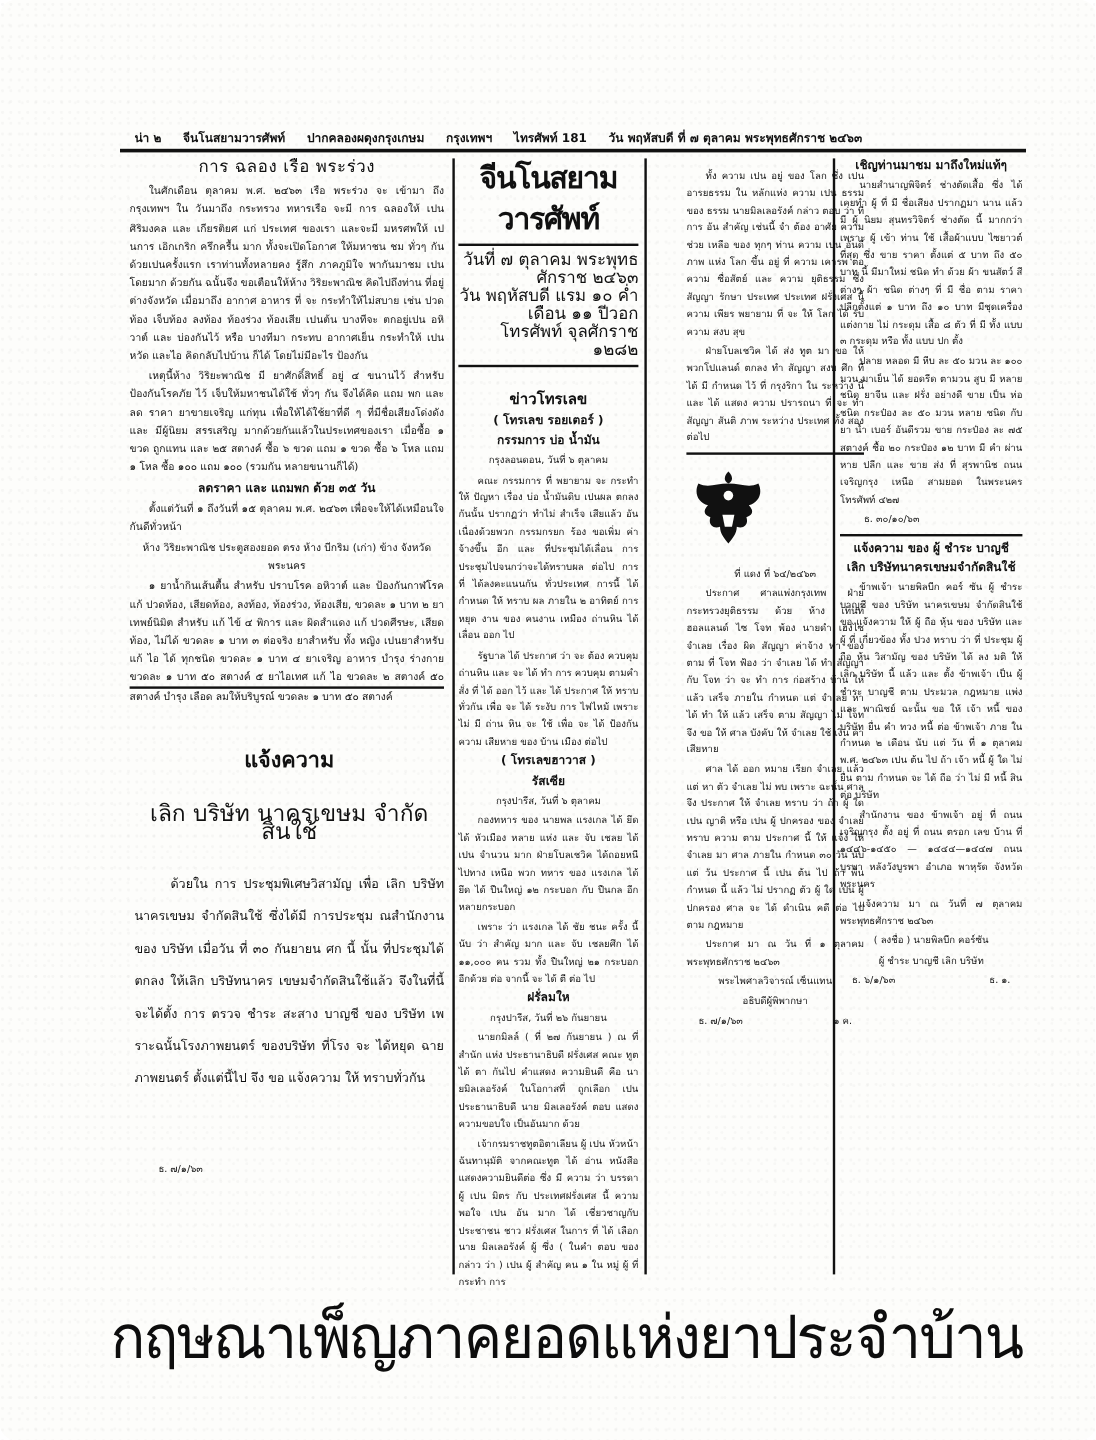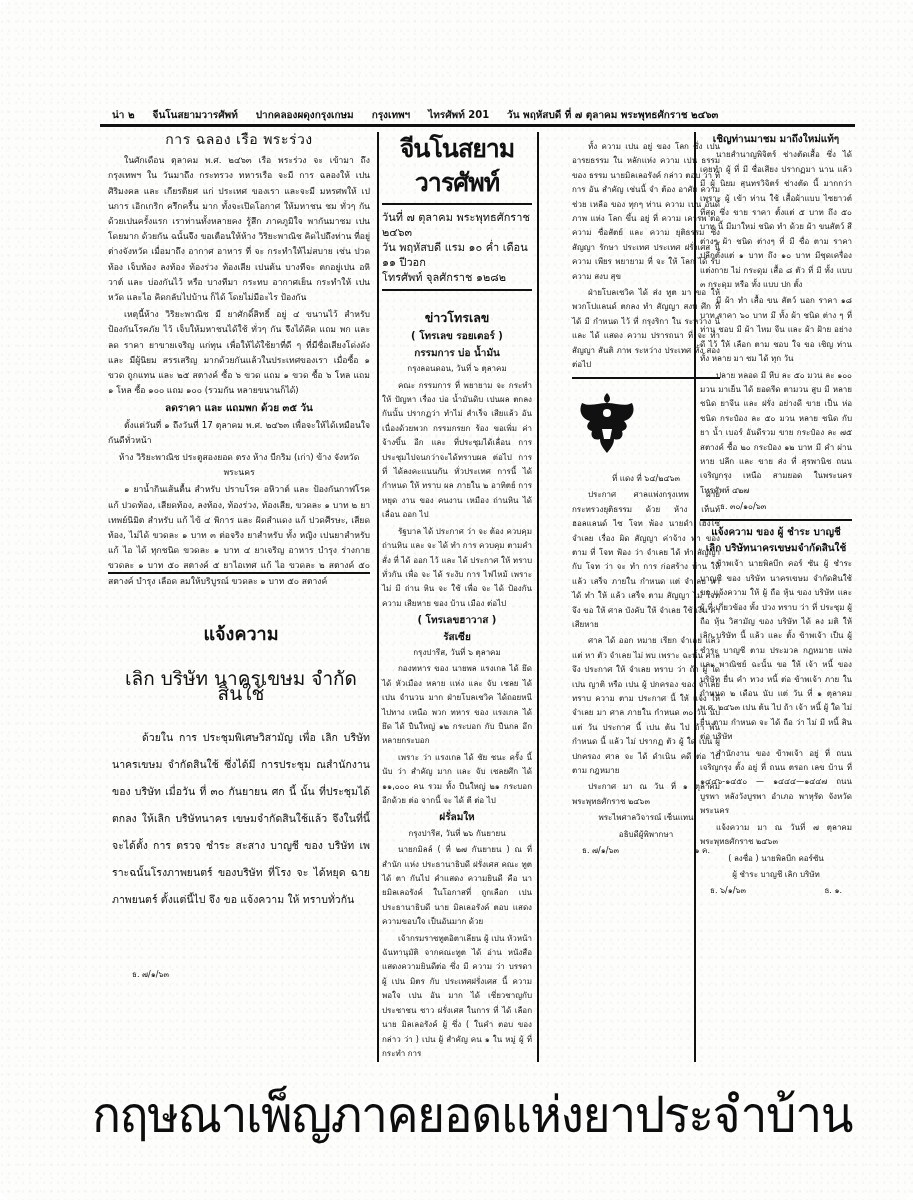--- a/index.html
+++ b/index.html
@@ -13,56 +13,56 @@
   .header span{display:inline-block}
   .rule{position:absolute;background:#111;}
   .col{position:absolute;font-size:8.6px;line-height:15.2px;text-align:justify;}
   .col p{margin:0 0 2px 0;text-indent:16px;}
   .col .noindent{text-indent:0}
   .ctr{text-align:center;text-indent:0 !important;}
   .h1{font-weight:normal;font-size:14px;text-align:center;margin:2px 0 6px 0;letter-spacing:.5px}
   .h2{font-weight:bold;font-size:12.5px;text-align:center;margin:20px 0 4px 0}
   .h3{font-weight:bold;font-size:10px;text-align:center;margin:2px 4px}
   .masthead{font-family:"DejaVu Serif",serif;font-weight:bold;font-size:25px;text-align:center;letter-spacing:-1px;line-height:34px;border-bottom:2px solid #111;padding-bottom:3px;margin-bottom:5px}
-  .meta{text-align:left;font-size:11px;line-height:15px}
+  .meta{text-align:right;font-size:14px;line-height:15px}
   .big-title{position:absolute;left:92px;top:1080px;width:740px;font-family:"DejaVu Sans",sans-serif;font-size:50px;line-height:70px;letter-spacing:-1.5px;white-space:nowrap;transform:scaleX(0.96);transform-origin:left center;color:#0d0d0d;font-weight:normal;}
   .vline{position:absolute;width:2px;background:#111;}
   .hline{position:absolute;height:2px;background:#111;}
   .garuda{width:70px;height:70px;margin:6px auto 8px auto;}
   .notice-title{font-size:18px;text-align:center;margin:40px 0 30px 0;font-weight:bold}
   .notice-sub{font-size:19px;text-align:center;margin:10px 0 22px 0;font-weight:normal}
   .notice p{font-size:10.5px;line-height:27px;text-indent:30px;margin:0}
   .sig{font-size:8px;display:flex;justify-content:space-between;padding:0 10px}
 </style>
 </head>
 <body>
 
 <div class="page">
   <div class="speckle"></div>
 
   <div class="header">
     <span>น่า ๒</span>
     <span>จีนโนสยามวารศัพท์</span>
     <span>ปากคลองผดุงกรุงเกษม</span>
     <span>กรุงเทพฯ</span>
-    <span>ไทรศัพท์ 201</span>
+    <span>ไทรศัพท์ 181</span>
     <span>วัน พฤหัสบดี ที่ ๗ ตุลาคม พระพุทธศักราช ๒๔๖๓</span>
   </div>
   <div class="rule" style="left:100px;top:124px;width:755px;height:3px;"></div>
 
   <div class="vline" style="left:377px;top:132px;height:930px;"></div>
   <div class="vline" style="left:537px;top:132px;height:930px;"></div>
   <div class="vline" style="left:694px;top:132px;height:930px;"></div>
 
   <div class="col" style="left:108px;top:130px;width:262px;">
     <div class="h1">การ ฉลอง เรือ พระร่วง</div>
     <p>ในศักเดือน ตุลาคม พ.ศ. ๒๔๖๓ เรือ พระร่วง จะ เข้ามา ถึง กรุงเทพฯ ใน วันมาถึง กระทรวง ทหารเรือ จะมี การ ฉลองให้ เปน ศิริมงคล และ เกียรติยศ แก่ ประเทศ ของเรา และจะมี มหรศพให้ เปนการ เอิกเกริก ครึกครื้น มาก ทั้งจะเปิดโอกาศ ให้มหาชน ชม ทั่วๆ กัน ด้วยเปนครั้งแรก เราท่านทั้งหลายคง รู้สึก ภาคภูมิใจ พากันมาชม เปนโดยมาก ด้วยกัน ฉนั้นจึง ขอเตือนให้ห้าง วิริยะพาณิช คิดไปถึงท่าน ที่อยู่ ต่างจังหวัด เมื่อมาถึง อากาศ อาหาร ที่ จะ กระทำให้ไม่สบาย เช่น ปวดท้อง เจ็บท้อง ลงท้อง ท้องร่วง ท้องเสีย เปนต้น บางทีจะ ตกอยู่เปน อหิวาต์ และ บ่องกันไว้ หรือ บางทีมา กระทบ อากาศเย็น กระทำให้ เปนหวัด และไอ คิดกลับไปบ้าน ก็ได้ โดยไม่มีอะไร ป้องกัน</p>
     <p>เหตุนี้ห้าง วิริยะพาณิช มี ยาศักดิ์สิทธิ์ อยู่ ๔ ขนานไว้ สำหรับ ป้องกันโรคภัย ไว้ เจ็บให้มหาชนได้ใช้ ทั่วๆ กัน จึงได้คิด แถม พก และ ลด ราคา ยาขายเจริญ แก่ทุน เพื่อให้ได้ใช้ยาที่ดี ๆ ที่มีชื่อเสียงโด่งดัง และ มีผู้นิยม สรรเสริญ มากด้วยกันแล้วในประเทศของเรา เมื่อซื้อ ๑ ขวด ถูกแทน และ ๒๕ สตางค์ ซื้อ ๖ ขวด แถม ๑ ขวด ซื้อ ๖ โหล แถม ๑ โหล ซื้อ ๑๐๐ แถม ๑๐๐ (รวมกัน หลายขนานก็ได้)</p>
     <div class="h3">ลดราคา และ แถมพก ด้วย ๓๕ วัน</div>
-    <p>ตั้งแต่วันที่ ๑ ถึงวันที่ 17 ตุลาคม พ.ศ. ๒๔๖๓ เพื่อจะให้ได้เหมือนใจ กันดีทั่วหน้า</p>
+    <p>ตั้งแต่วันที่ ๑ ถึงวันที่ ๑๕ ตุลาคม พ.ศ. ๒๔๖๓ เพื่อจะให้ได้เหมือนใจ กันดีทั่วหน้า</p>
     <p class="ctr">ห้าง วิริยะพาณิช ประตูสองยอด ตรง ห้าง บีกริม (เก่า) ข้าง จังหวัด พระนคร</p>
     <p>๑ ยาน้ำกินเส้นตื้น สำหรับ ปราบโรค อหิวาต์ และ ป้องกันกาฬโรค แก้ ปวดท้อง, เสียดท้อง, ลงท้อง, ท้องร่วง, ท้องเสีย, ขวดละ ๑ บาท ๒ ยาเทพย์นิมิต สำหรับ แก้ ไข้ ๔ พิการ และ ผิดสำแดง แก้ ปวดศีรษะ, เสียดท้อง, ไม่ได้ ขวดละ ๑ บาท ๓ ต่อจริง ยาสำหรับ ทั้ง หญิง เปนยาสำหรับแก้ ไอ ได้ ทุกชนิด ขวดละ ๑ บาท ๔ ยาเจริญ อาหาร บำรุง ร่างกาย ขวดละ ๑ บาท ๕๐ สตางค์ ๕ ยาไอเทศ แก้ ไอ ขวดละ ๒ สตางค์ ๕๐ สตางค์ บำรุง เลือด ลมให้บริบูรณ์ ขวดละ ๑ บาท ๕๐ สตางค์</p>
   </div>
   <div class="hline" style="left:108px;top:572px;width:262px;height:2px;"></div>
 
   <div class="col notice" style="left:112px;top:586px;width:258px;">
     <div class="notice-title">แจ้งความ</div>
     <div class="notice-sub">เลิก บริษัท นาครเขษม จำกัดสินใช้</div>
     <p>ด้วยใน การ ประชุมพิเศษวิสามัญ เพื่อ เลิก บริษัท นาครเขษม จำกัดสินใช้ ซึ่งได้มี การประชุม ณสำนักงาน ของ บริษัท เมื่อวัน ที่ ๓๐ กันยายน ศก นี้ นั้น ที่ประชุมได้ตกลง ให้เลิก บริษัทนาคร เขษมจำกัดสินใช้แล้ว จึงในที่นี้ จะได้ตั้ง การ ตรวจ ชำระ สะสาง บาญชี ของ บริษัท เพราะฉนั้นโรงภาพยนตร์ ของบริษัท ที่โรง จะ ได้หยุด ฉาย ภาพยนตร์ ตั้งแต่นี้ไป จึง ขอ แจ้งความ ให้ ทราบทั่วกัน</p>
     <div style="margin-top:54px;font-size:8px;padding-left:20px">ธ. ๗/๑/๖๓</div>
@@ -109,21 +109,20 @@
     <p class="ctr">อธิบดีผู้พิพากษา</p>
     <div class="sig">
       <span>ธ. ๗/๑/๖๓</span>
       <span>๑ ค.</span>
     </div>
   </div>
 
   <div class="col" style="left:700px;top:130px;width:152px;font-size:8px;line-height:14.4px;">
     <div class="h3" style="font-size:10px">เชิญท่านมาชม มาถึงใหม่แท้ๆ</div>
     <p>นายสำนาญพิจิตร์ ช่างตัดเสื้อ ซึ่ง ได้ เคยทำ ผู้ ที่ มี ชื่อเสียง ปรากฏมา นาน แล้ว มี ผู้ นิยม สุนทรวิจิตร์ ช่างตัด นี้ มากกว่า เพราะ ผู้ เข้า ท่าน ใช้ เสื้อผ้าแบบ ไซยาวต์ ที่สุด ซึ่ง ขาย ราคา ตั้งแต่ ๕ บาท ถึง ๕๐ บาท นี้ มีมาใหม่ ชนิด ทำ ด้วย ผ้า ขนสัตว์ สี ต่างๆ ผ้า ชนิด ต่างๆ ที่ มี ชื่อ ตาม ราคา ปลีกตั้งแต่ ๑ บาท ถึง ๑๐ บาท มีชุดเครื่องแต่งกาย ไม่ กระดุม เสื้อ ๘ ตัว ที่ มี ทั้ง แบบ ๓ กระดุม หรือ ทั้ง แบบ ปก ตั้ง</p>
-    <p>มี ผ้า ทำ เสื้อ ขน สัตว์ นอก ราคา ๑๘ บาท ราคา ๖๐ บาท มี ทั้ง ผ้า ชนิด ต่าง ๆ ที่ ท่าน ชอบ มี ผ้า ไหม จีน และ ผ้า ฝ้าย อย่าง ดี ไว้ ให้ เลือก ตาม ชอบ ใจ ขอ เชิญ ท่าน ทั้ง หลาย มา ชม ได้ ทุก วัน</p>
     <p>ปลาย หลอด มี หีบ ละ ๕๐ มวน ละ ๑๐๐ มวน มาเย็น ได้ ยอดรีด ตามวน สูบ มี หลาย ชนิด ยาจีน และ ฝรั่ง อย่างดี ขาย เป็น ห่อ ชนิด กระป๋อง ละ ๕๐ มวน หลาย ชนิด กับ ยา น้ำ เบอร์ อันดีรวม ขาย กระป๋อง ละ ๗๕ สตางค์ ซื้อ ๒๐ กระป๋อง ๑๒ บาท มี คำ ผ่าน หาย ปลีก และ ขาย ส่ง ที่ สุรพานิช ถนน เจริญกรุง เหนือ สามยอด ในพระนคร โทรศัพท์ ๔๒๗</p>
     <p class="noindent" style="padding-left:20px">ธ. ๓๐/๑๐/๖๓</p>
     <div style="border-top:2px solid #111;margin:4px 0"></div>
     <div class="h3">แจ้งความ ของ ผู้ ชำระ บาญชี</div>
     <div class="h3">เลิก บริษัทนาครเขษมจำกัดสินใช้</div>
     <p>ข้าพเจ้า นายพิลบีก คอร์ ซัน ผู้ ชำระ บาญชี ของ บริษัท นาครเขษม จำกัดสินใช้ ขอ แจ้งความ ให้ ผู้ ถือ หุ้น ของ บริษัท และ ผู้ ที่ เกี่ยวข้อง ทั้ง ปวง ทราบ ว่า ที่ ประชุม ผู้ ถือ หุ้น วิสามัญ ของ บริษัท ได้ ลง มติ ให้ เลิก บริษัท นี้ แล้ว และ ตั้ง ข้าพเจ้า เป็น ผู้ ชำระ บาญชี ตาม ประมวล กฎหมาย แพ่ง และ พาณิชย์ ฉะนั้น ขอ ให้ เจ้า หนี้ ของ บริษัท ยื่น คำ ทวง หนี้ ต่อ ข้าพเจ้า ภาย ใน กำหนด ๒ เดือน นับ แต่ วัน ที่ ๑ ตุลาคม พ.ศ. ๒๔๖๓ เปน ต้น ไป ถ้า เจ้า หนี้ ผู้ ใด ไม่ ยื่น ตาม กำหนด จะ ได้ ถือ ว่า ไม่ มี หนี้ สิน ต่อ บริษัท</p>
     <p>สำนักงาน ของ ข้าพเจ้า อยู่ ที่ ถนน เจริญกรุง ตั้ง อยู่ ที่ ถนน ตรอก เลข บ้าน ที่ ๑๔๔๖-๑๔๕๐ — ๑๔๔๔—๑๔๔๗ ถนน บูรพา หลังวังบูรพา อำเภอ พาหุรัด จังหวัด พระนคร</p>
     <p>แจ้งความ มา ณ วันที่ ๗ ตุลาคม พระพุทธศักราช ๒๔๖๓</p>
     <p class="ctr">( ลงชื่อ ) นายพิลบีก คอร์ซัน</p>
     <p class="ctr">ผู้ ชำระ บาญชี เลิก บริษัท</p>

